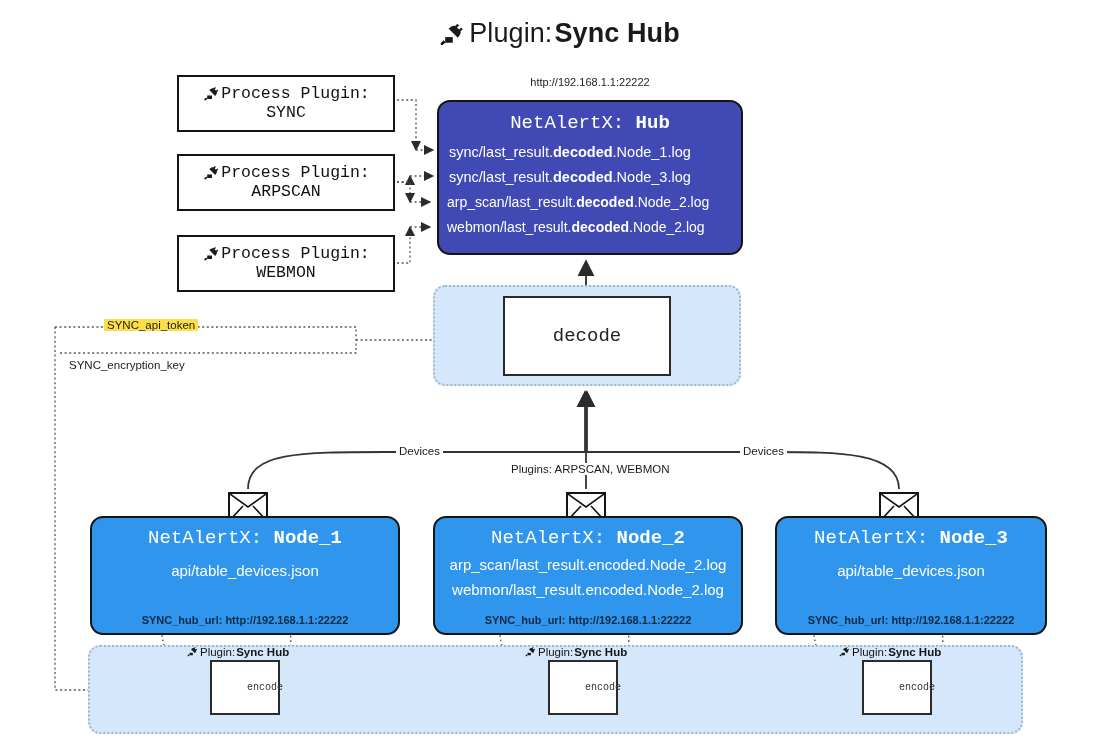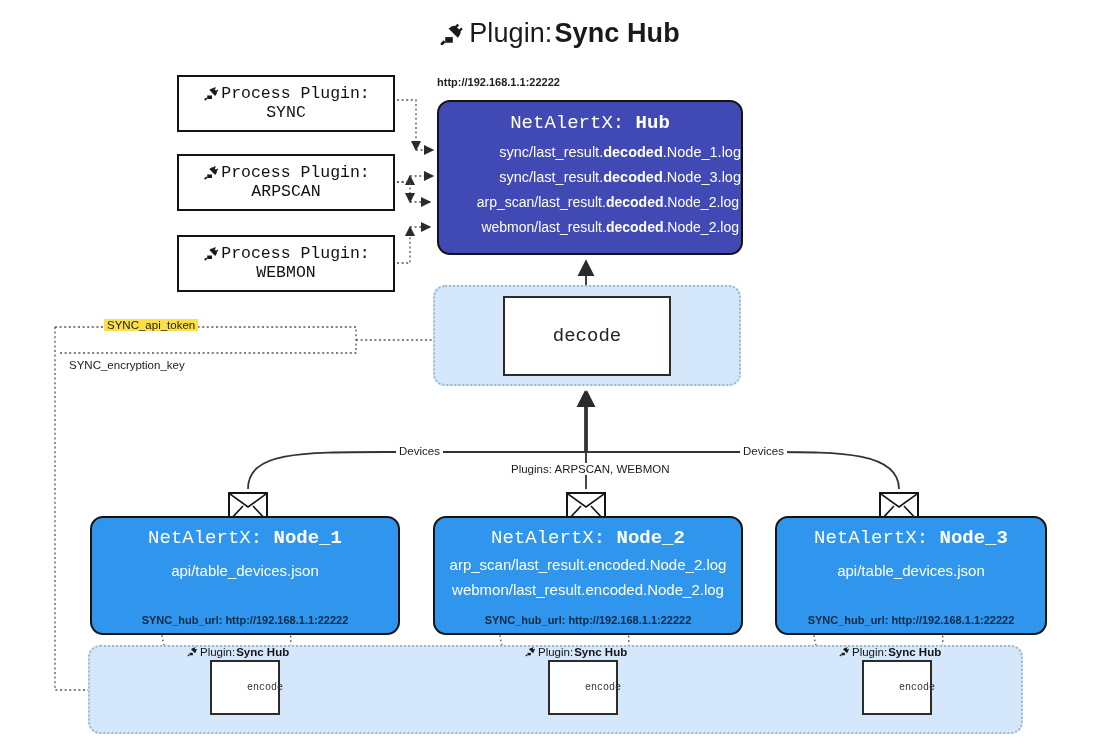--- a/index.html
+++ b/index.html
@@ -13,33 +13,33 @@
   #page-title{
     position:absolute;left:0;top:18px;width:1117px;text-align:center;
     font-size:27px;color:#1a1a1a;letter-spacing:.1px;
     display:flex;align-items:center;justify-content:center;gap:2px;
   }
   #page-title .plug{display:inline-block;width:30px;height:30px;}
   #page-title .t-light{font-weight:400;}
   #page-title .t-bold{font-weight:700;}
 
   
-  #hub-url{position:absolute;left:437px;top:76px;width:306px;text-align:left;
-           font-size:11px;color:#1f1f1f;font-weight:700;}
+  #hub-url{position:absolute;left:437px;top:76px;width:306px;text-align:center;
+           font-size:11px;color:#1f1f1f;font-weight:400;}
 
   
   #hub-box{
     left:437px;top:100px;width:306px;height:155px;
     background:#4049b4;border:2px solid #141414;border-radius:13px;
     color:#ffffff;
   }
   #hub-title{position:absolute;left:0;top:10px;width:100%;text-align:center;
     font-family:"Liberation Mono",monospace;font-size:19px;}
   #hub-title b{font-weight:700;}
-  .hub-line{position:absolute;left:10px;width:292px;font-size:14.5px;color:#fff;white-space:nowrap;text-align:right;}
+  .hub-line{position:absolute;left:10px;width:292px;font-size:14.5px;color:#fff;white-space:nowrap;}
   .hub-line b{font-weight:700;color:#fff;}
   .hub-line.l0{top:42px;}
   .hub-line.l1{top:67px;}
   .hub-line.l2{top:92px;font-size:14px;left:8px;}
   .hub-line.l3{top:117px;font-size:14px;left:8px;}
 
   
   .pp-box{
     width:218px;height:57px;background:#ffffff;border:2px solid #141414;
     font-family:"Liberation Mono",monospace;font-size:16.5px;color:#111;

